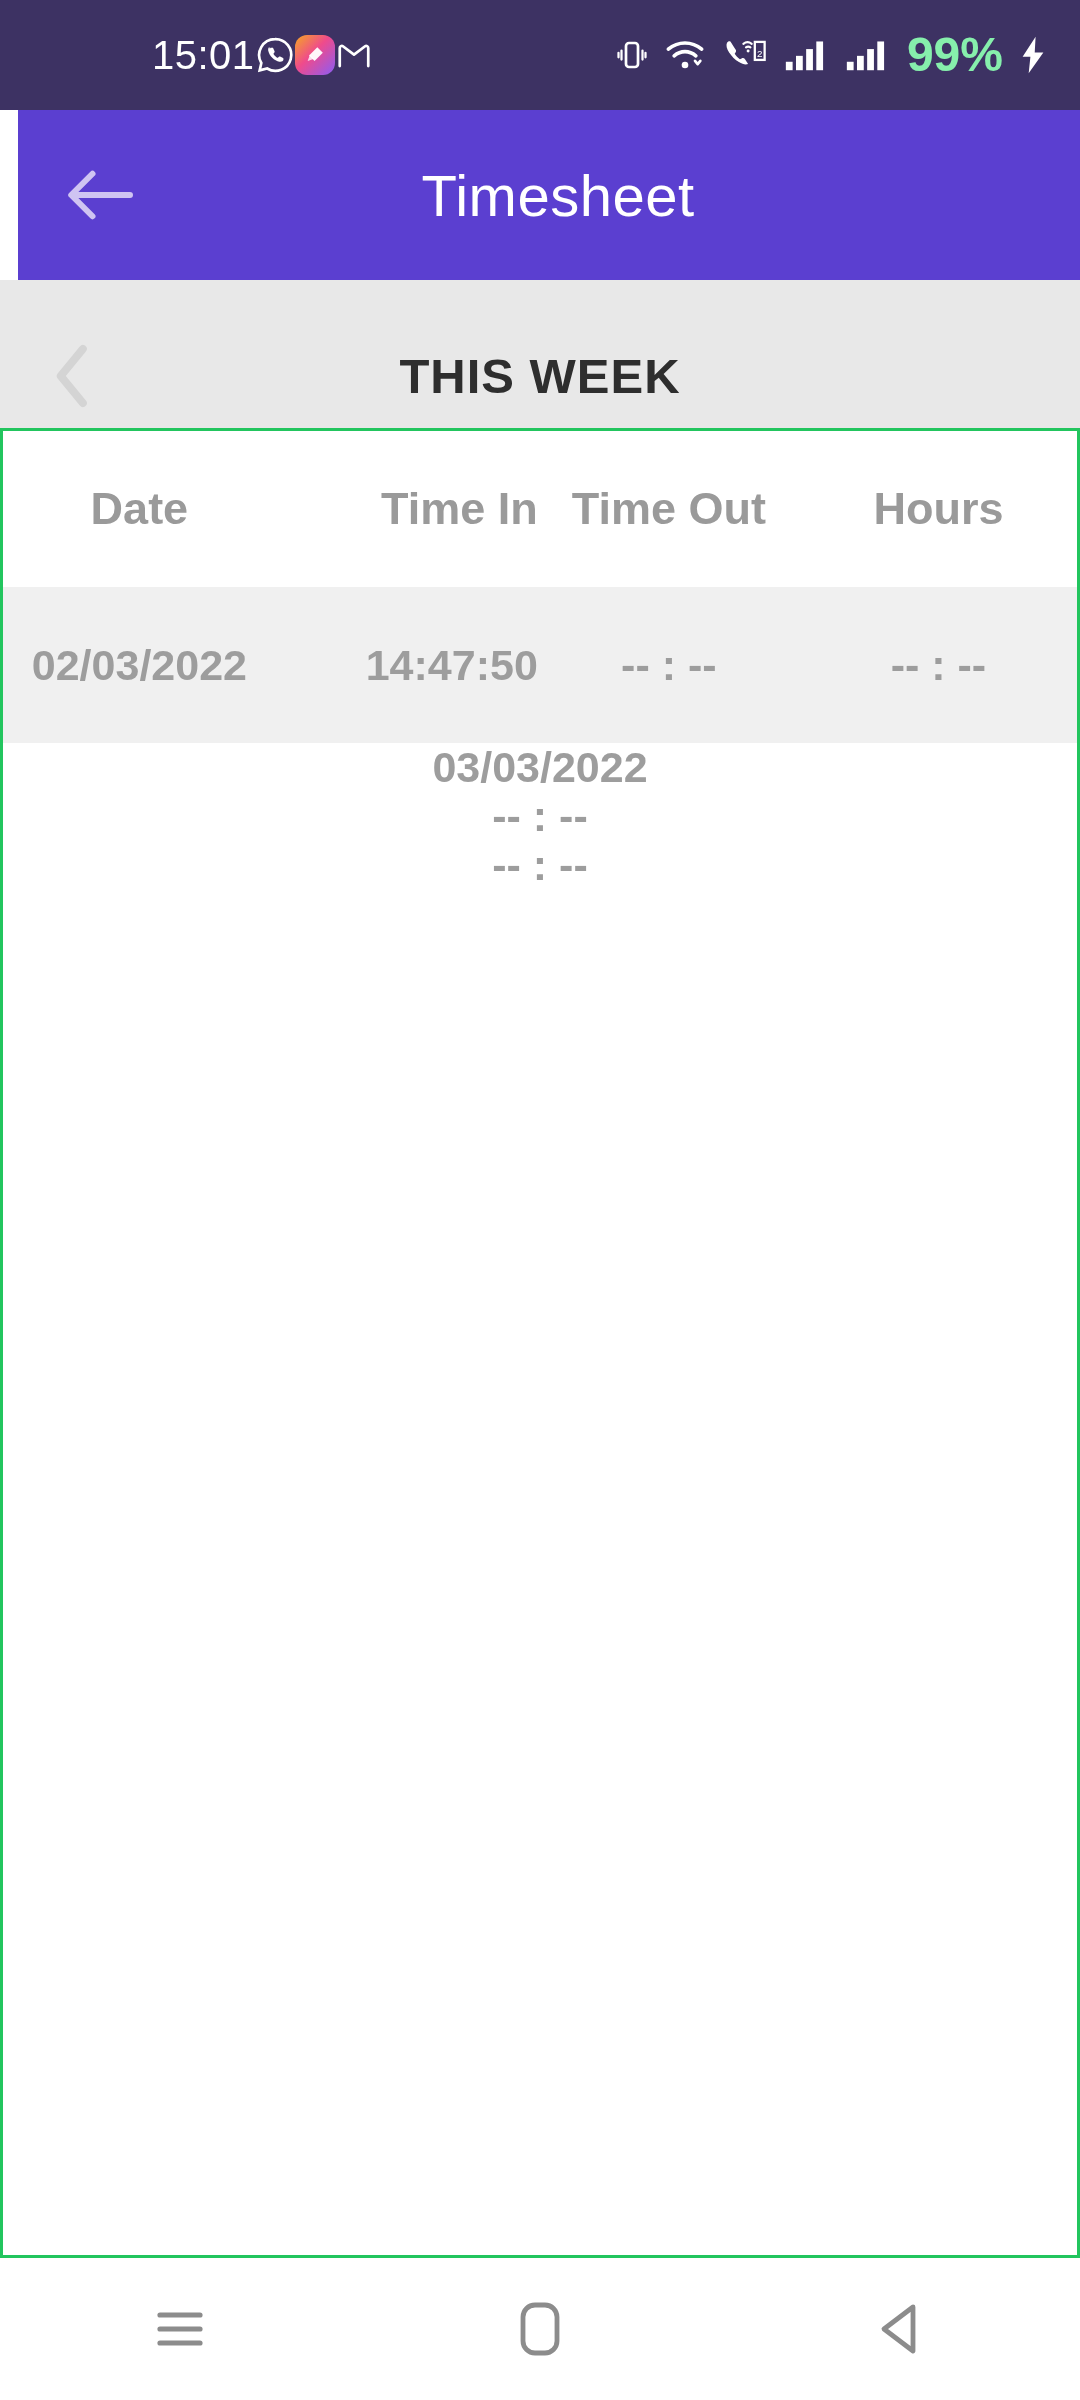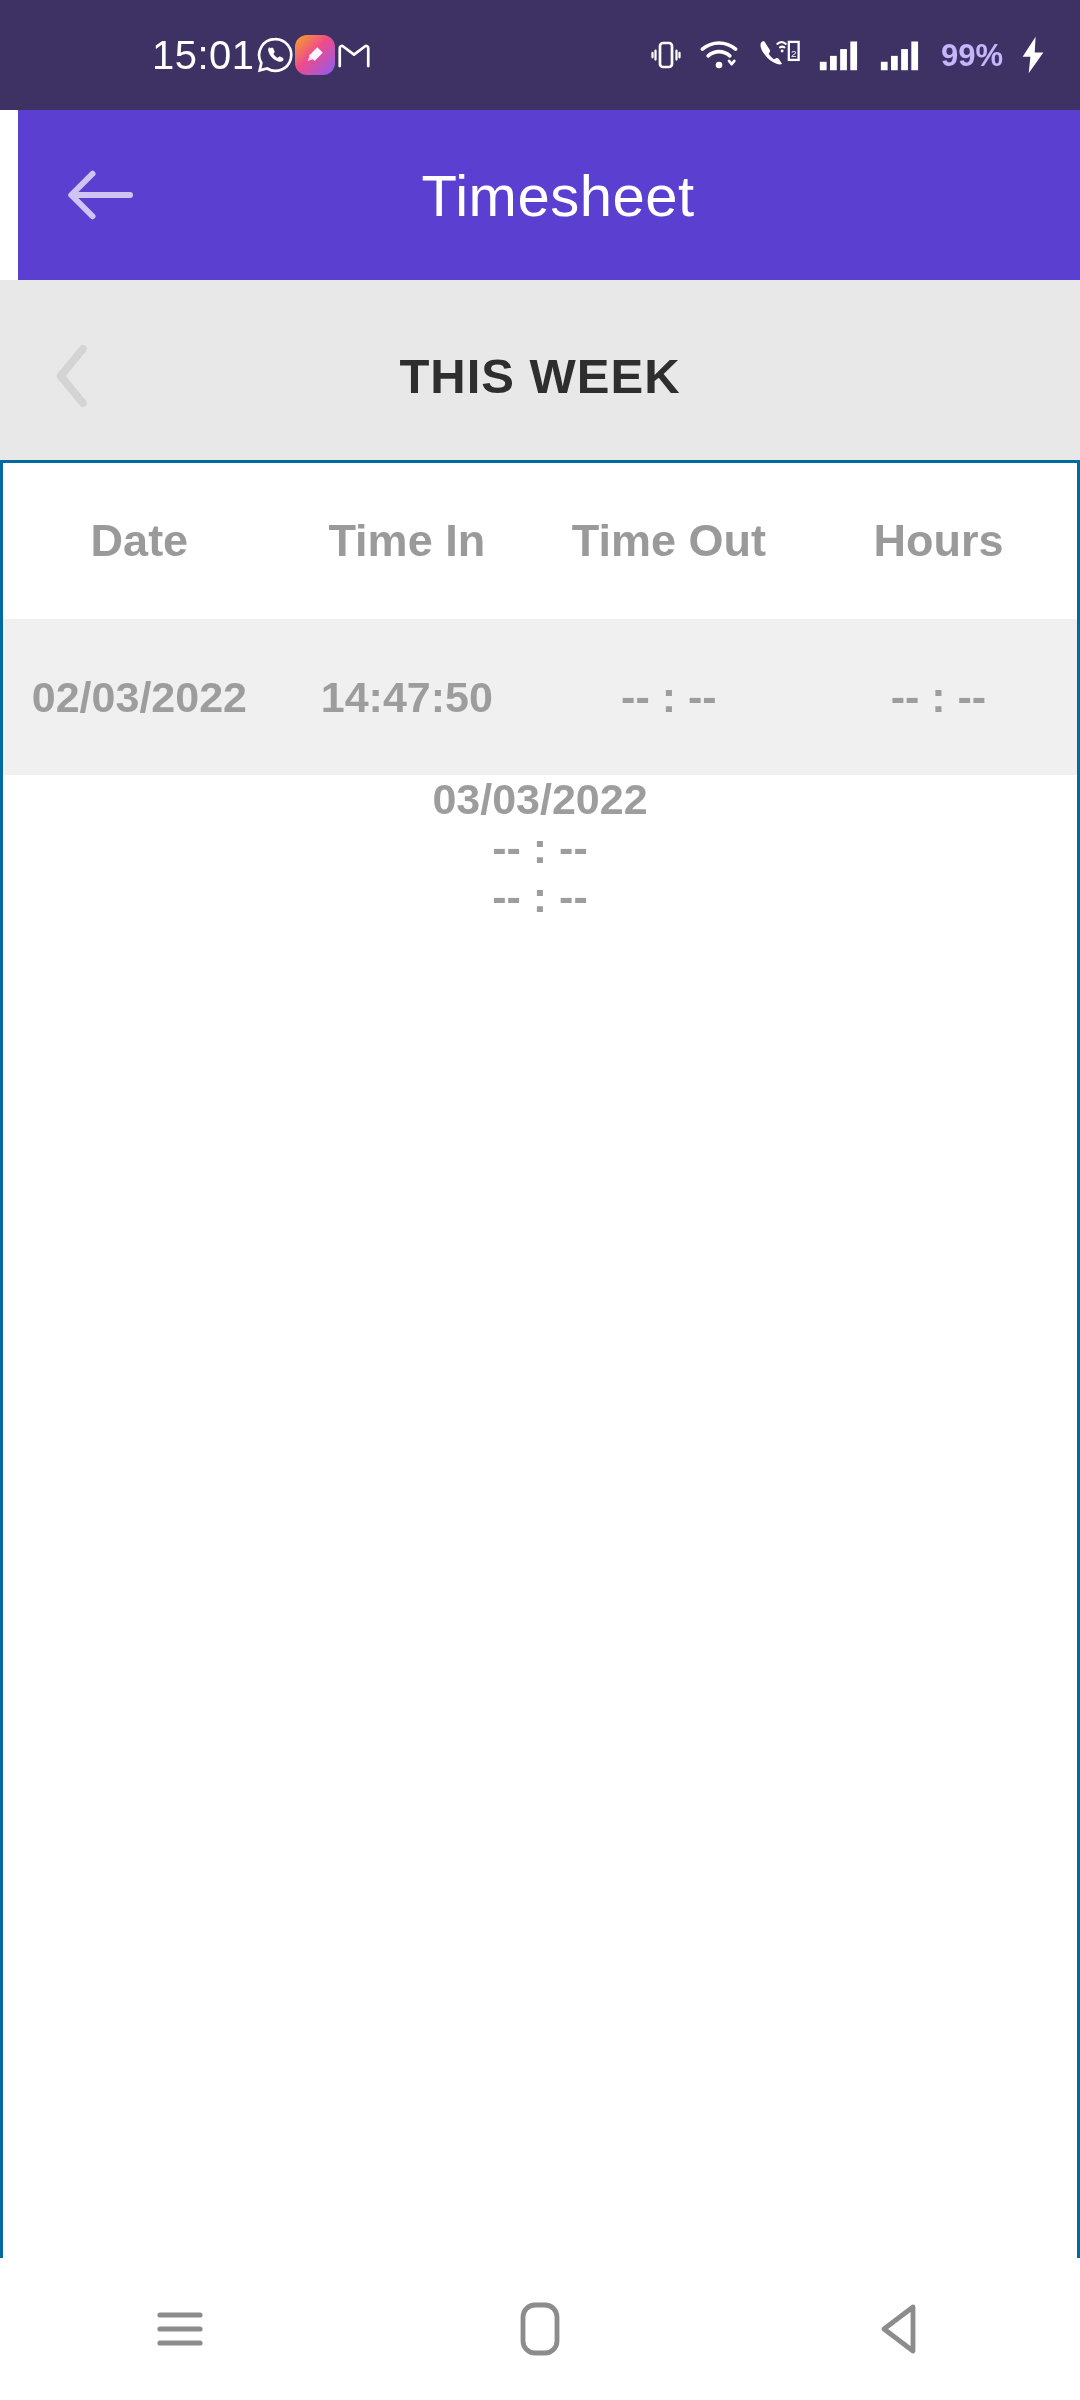--- a/index.html
+++ b/index.html
@@ -20,21 +20,21 @@
   }
   .sb-left{ display:flex; align-items:center; padding-left:152px; }
   .sb-time{ color:#ffffff; font-size:40px; letter-spacing:0.5px; font-weight:400; line-height:1; }
   .sb-right{ display:flex; align-items:center; gap:17px; }
   .ico{ display:inline-flex; align-items:center; justify-content:center; }
   .gradient-app{
     width:40px;height:40px;border-radius:12px;
     background:linear-gradient(135deg,#f5a623 0%,#ef4b8c 45%,#8b5cf6 100%);
     display:flex;align-items:center;justify-content:center;
   }
-  .sb-battery{ color:#c4b5fd; font-size:31px; font-weight:600; letter-spacing:0px; line-height:1; }
+  .sb-battery{ color:#86efac; font-size:48px; font-weight:600; letter-spacing:0px; line-height:1; }
 
   
   .app-bar{
     position:absolute; top:110px; left:0; width:1080px; height:170px;
     background:#5B3FD0;
     display:flex; align-items:center;margin-left:18px;
   }
   .back-btn{
     width:120px; height:170px; display:flex; align-items:center; justify-content:center;
     margin-left:22px;
@@ -57,31 +57,30 @@
   }
   .week-label{
     position:absolute; left:0; right:0; text-align:center;
     color:#2e2e2e; font-size:49px; font-weight:700; letter-spacing:1px;
   }
 
   
   .table-wrap{
     position:absolute; top:428px; left:0; width:1080px; height:1830px;
     background:#ffffff;
-    border:3px solid #0369a1;
+    border:3px solid #22c55e;
     overflow:hidden;
-    margin-top:32px;
   }
   .t-row{ display:flex; width:100%; height:156px; align-items:center; }
   .t-head{ height:156px; }
   .t-row.alt{ background:#F0F0F0; }
   .t-row.plain{ background:#ffffff;flex-direction:column; }
   .t-cell{ text-align:center; font-size:43px; }
   .c-date{ width:25.4%; }
-  .c-in{ width:24.4%; }
+  .c-in{ width:24.4%;text-align:right; }
   .c-out{ width:24.4%; }
   .c-hours{ width:25.8%; }
   .t-head .t-cell{ color:#9a9a9a; font-weight:700; font-size:45px; }
   .t-body .t-cell{ color:#9d9d9d; font-weight:700; }
 
   
   .nav-bar{
     position:absolute; bottom:0; left:0; width:1080px; height:142px;
     background:#ffffff; display:flex; align-items:center; justify-content:space-around;
   }

